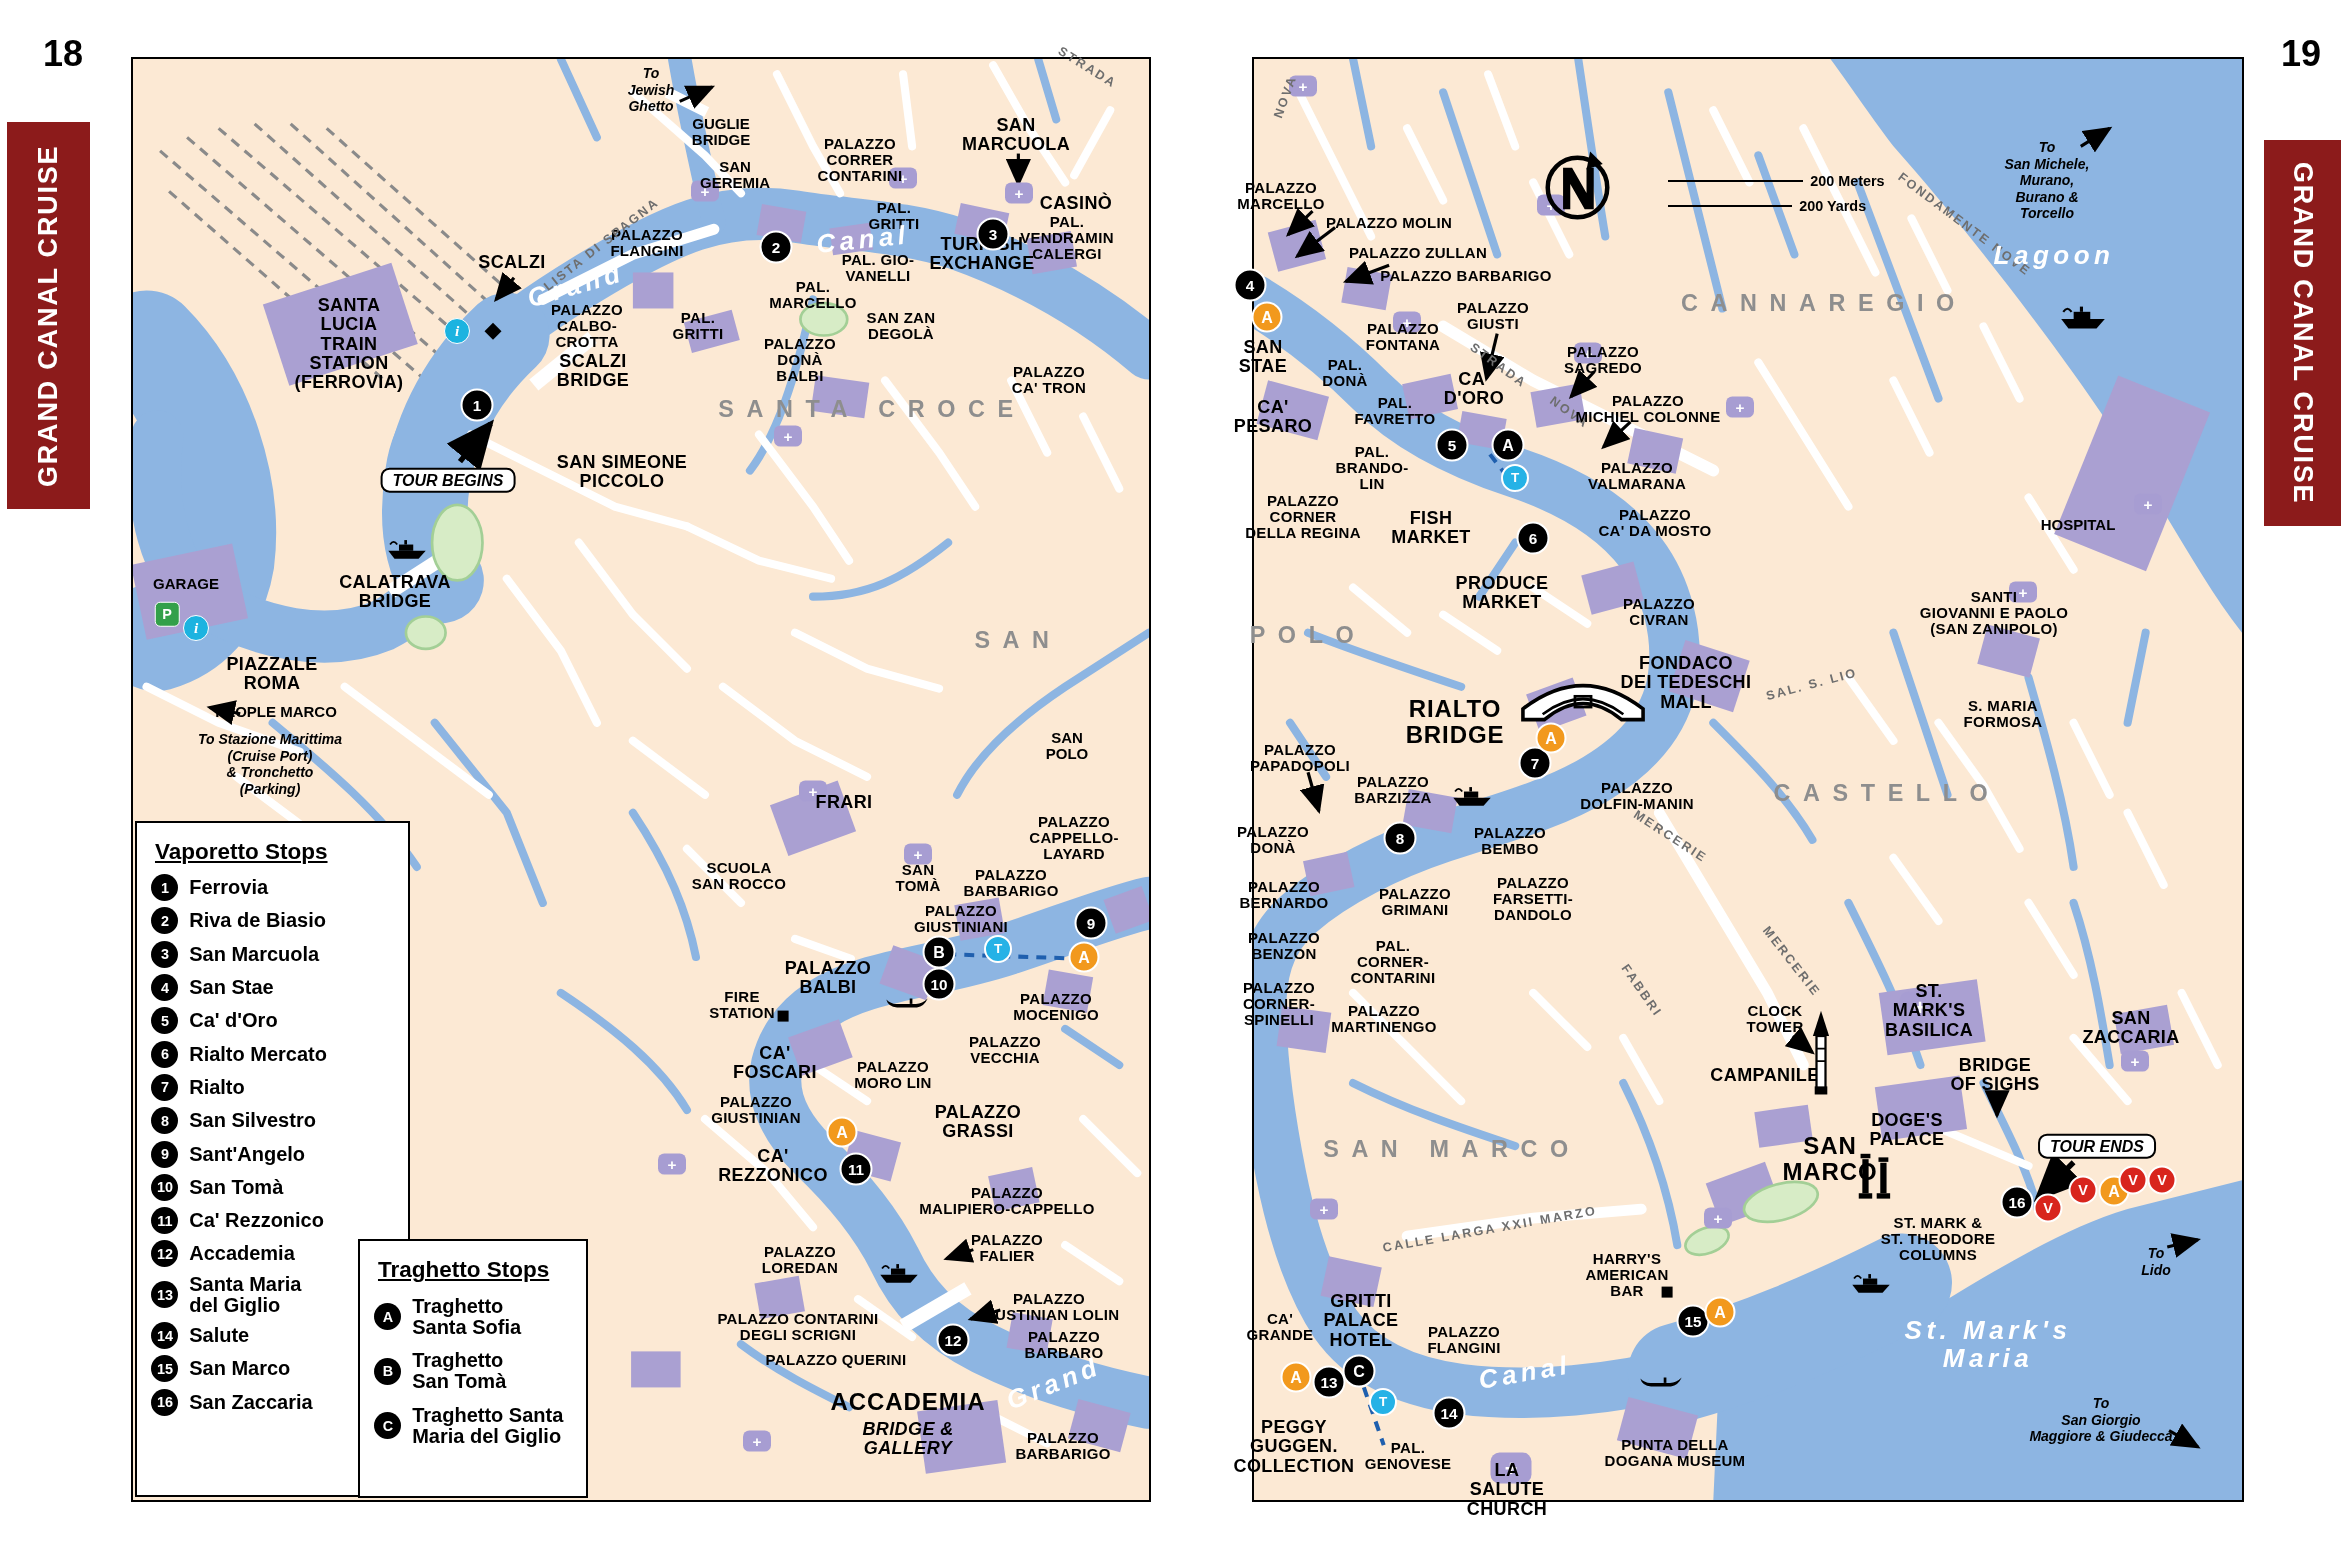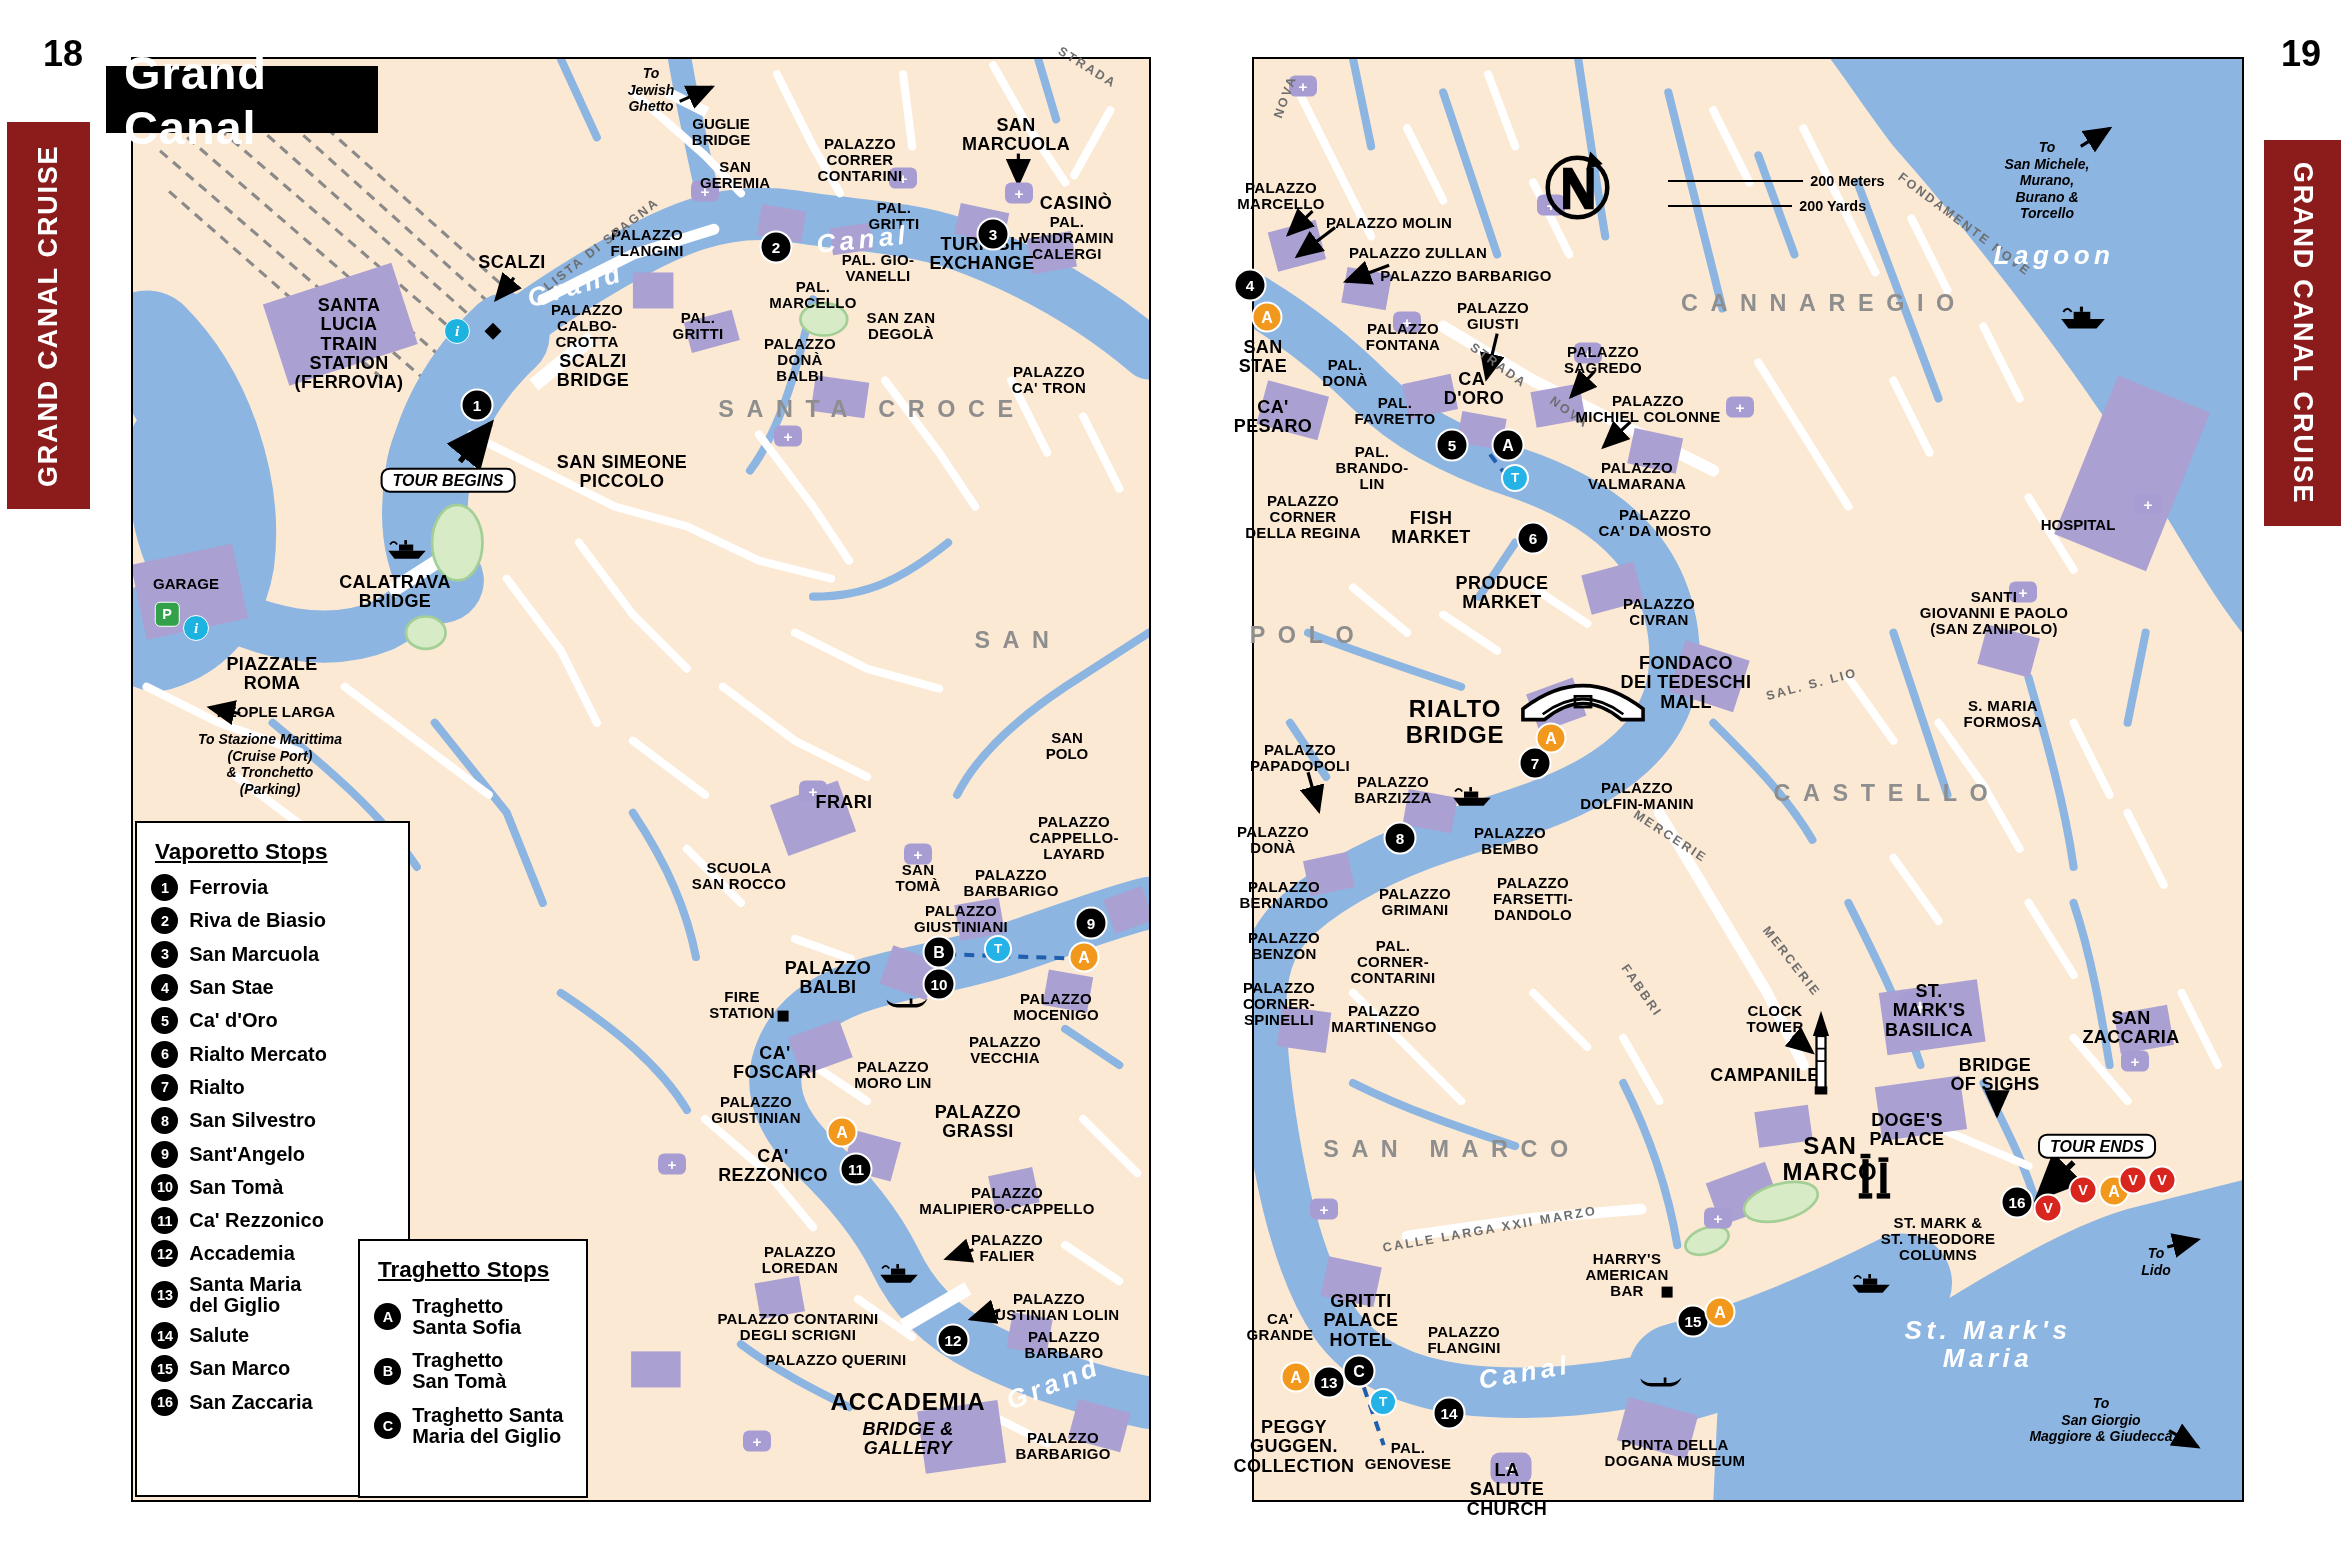--- a/index.html
+++ b/index.html
@@ -302,21 +302,20 @@
         <path d="M 1540,292 L 1492,310" marker-end="url(#ahR)"></path>
         <path d="M 1660,368 L 1648,418" marker-end="url(#ahR)"></path>
         <path d="M 1768,410 L 1742,438" marker-end="url(#ahR)"></path>
         <path d="M 1808,466 L 1778,494" marker-end="url(#ahR)"></path>
         <path d="M 1450,855 L 1462,898" marker-end="url(#ahR)"></path>
         {"":""}
       </g>
     </svg>
   </div>
 
-  <div class="titlebox" style="left:106px;top:66px;width:236px;height:67px;">Grand Canal</div>
 
   <div class="north" style="left:1536px;top:146px;">
     <svg width="83" height="83" viewBox="0 0 92 92">
       <circle cx="46" cy="46" r="33" fill="none" stroke="#000" stroke-width="5"></circle>
       <path d="M60 6 L74 20 L56 26 Z" fill="#000"></path>
       <path d="M30 70 L30 24 L40 24 L56 52 L56 24 L64 24 L64 70 L54 70 L38 42 L38 70 Z" fill="#000"></path>
     </svg>
   </div>
 
   <div class="scalebar" style="left:1668px;top:173px;">
@@ -470,21 +469,21 @@
     <div class="lbl sight" style="left: 593px; top: 371px;">SCALZI
 BRIDGE</div>
     <div class="lbl sight" style="left: 622px; top: 472px;">SAN SIMEONE
 PICCOLO</div>
     <div class="lbl district" style="left: 872px; top: 410px;">SANTA CROCE</div>
     <div class="lbl sight" style="left: 395px; top: 592px;">CALATRAVA
 BRIDGE</div>
     <div class="lbl sm" style="left: 186px; top: 584px;">GARAGE</div>
     <div class="lbl sight" style="left: 272px; top: 674px;">PIAZZALE
 ROMA</div>
-    <div class="lbl sm" style="left: 276px; top: 712px;">PEOPLE LARGA</div>
+    <div class="lbl sm" style="left: 276px; top: 712px;">PEOPLE MARCO</div>
     <div class="lbl note" style="left: 270px; top: 764px;">To Stazione Marittima
 (Cruise Port)
 &amp; Tronchetto
 (Parking)</div>
     <div class="lbl waterlg" style="left: 576px; top: 286px; transform: translate(-50%, -50%) rotate(-16deg);">Grand</div>
     <div class="lbl waterlg" style="left: 863px; top: 240px; transform: translate(-50%, -50%) rotate(-6deg);">Canal</div>
     <div class="lbl district" style="left: 1018px; top: 641px;">SAN</div>
     <div class="lbl sm" style="left: 1067px; top: 746px;">SAN
 POLO</div>
     <div class="lbl sight" style="left: 844px; top: 803px;">FRARI</div>

